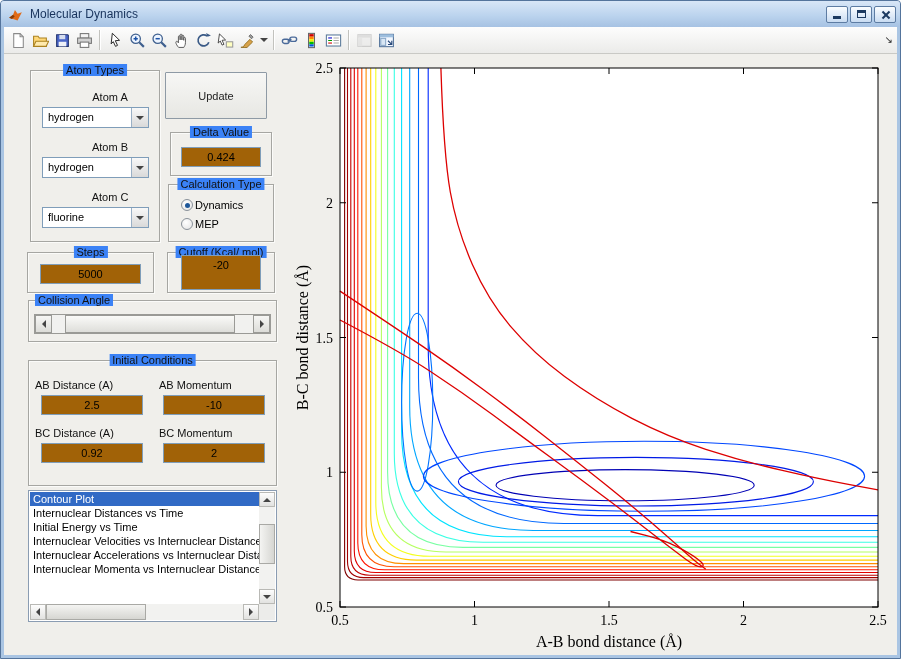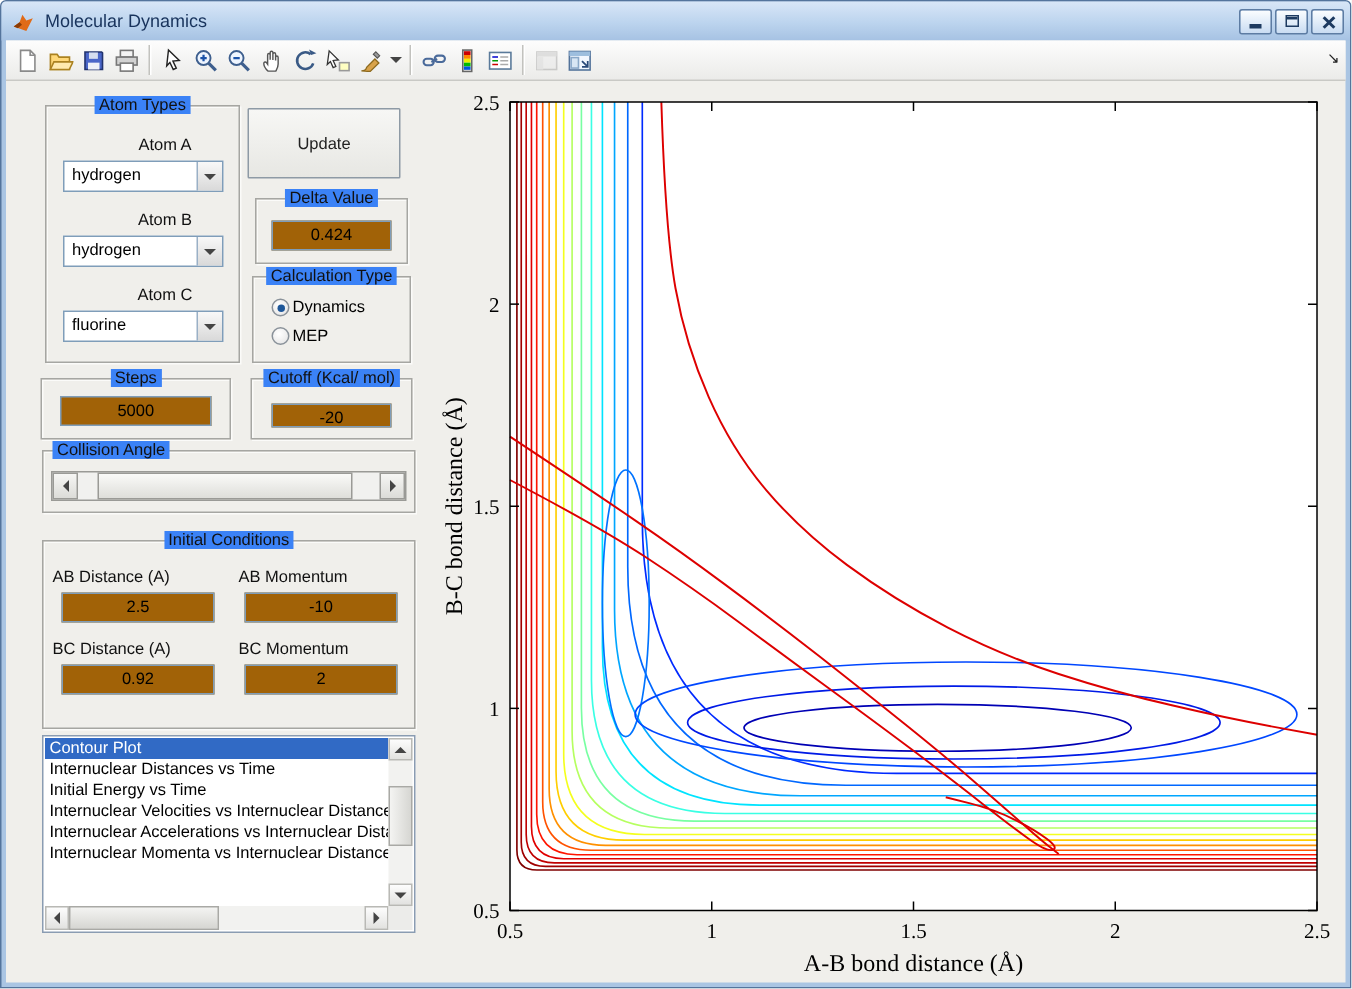--- a/index.html
+++ b/index.html
@@ -41,21 +41,21 @@
 .deltap{left:166px;top:78px;width:102px;height:44px}
 .deltap .edit{left:10px;top:14px;width:80px;height:20px}
 .calcp{left:164px;top:130px;width:106px;height:58px}
 .radio-row{position:absolute;left:12px;height:14px;display:flex;align-items:flex-start;gap:2px;font-size:11px}
 .rr0{top:14px}.rr1{top:33px}
 .radio{width:12px;height:12px;border:1px solid #8a929a;border-radius:50%;background:radial-gradient(circle at 40% 35%,#fff,#e2e2e2);display:flex;align-items:center;justify-content:center}
 .radio.on::after{content:"";width:5px;height:5px;border-radius:50%;background:#1e5799}
 .stepsp{left:23px;top:198px;width:127px;height:41px}
 .stepsp .edit{left:12px;top:11px;width:101px;height:20px}
 .cutoffp{left:163px;top:198px;width:108px;height:41px}
-.cutoffp .edit{left:13px;top:16px;width:80px;height:16px}
+.cutoffp .edit{left:13px;top:2px;width:80px;height:35px}
 .collisionp{left:24px;top:246px;width:249px;height:42px}
 .slider{position:absolute;left:5px;top:13px;width:237px;height:20px;border:1px solid #9a9a96;background:#f1f1ef}
 .sbtn{position:absolute;top:0;width:17px;height:18px;background:linear-gradient(#f6f6f4,#dcdcd8);border:1px solid #9a9a96;display:flex;align-items:center;justify-content:center}
 .sbtn.left{left:0}.sbtn.right{right:0}
 .sthumb{position:absolute;left:30px;top:0;width:170px;height:18px;background:linear-gradient(#fafaf8,#dededa);border:1px solid #9a9a96}
 .initialp{left:24px;top:306px;width:249px;height:126px}
 .ilabel{position:absolute;width:112px;text-align:left;font-size:11px;color:#111}
 .ilabel.a{left:6px;top:18px}.ilabel.b{left:130px;top:18px}
 .ilabel.c{left:6px;top:66px}.ilabel.d{left:130px;top:66px}
 .edit.ea{left:12px;top:34px;width:102px;height:20px}

